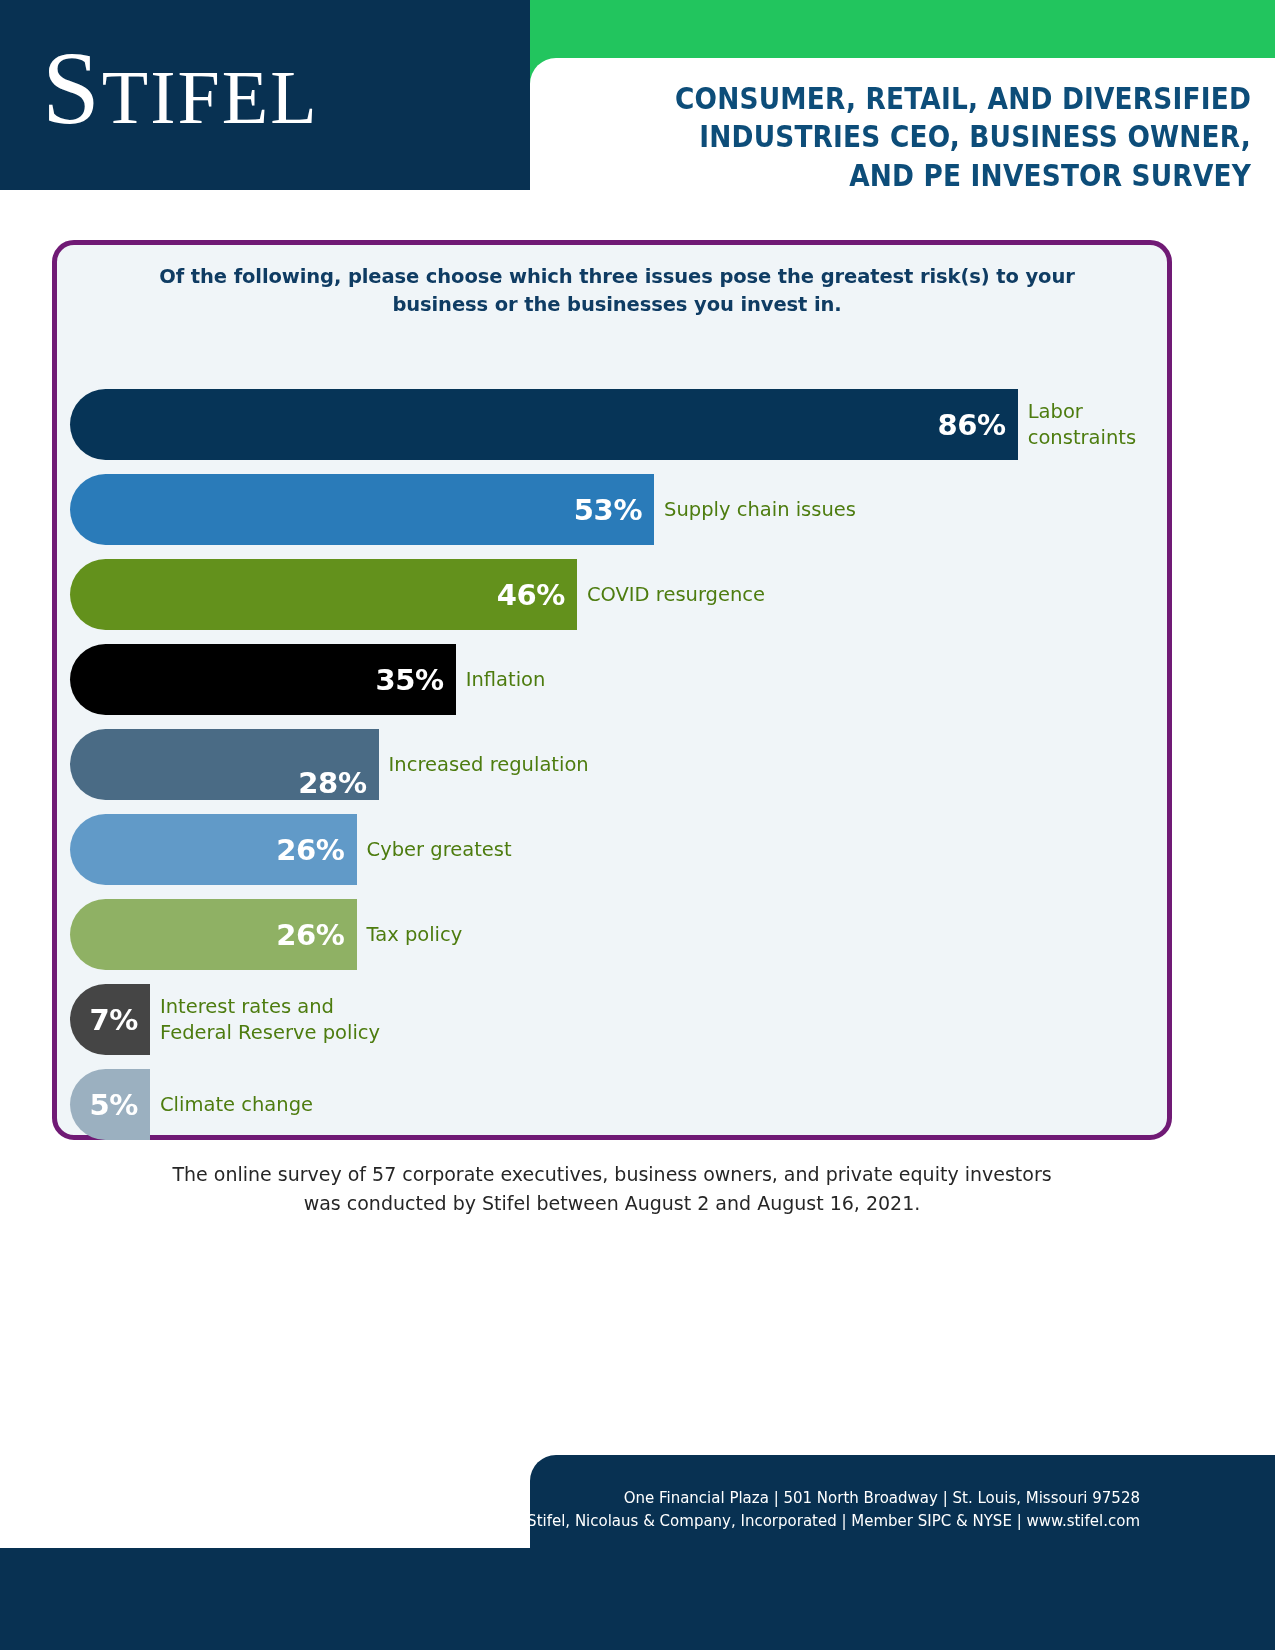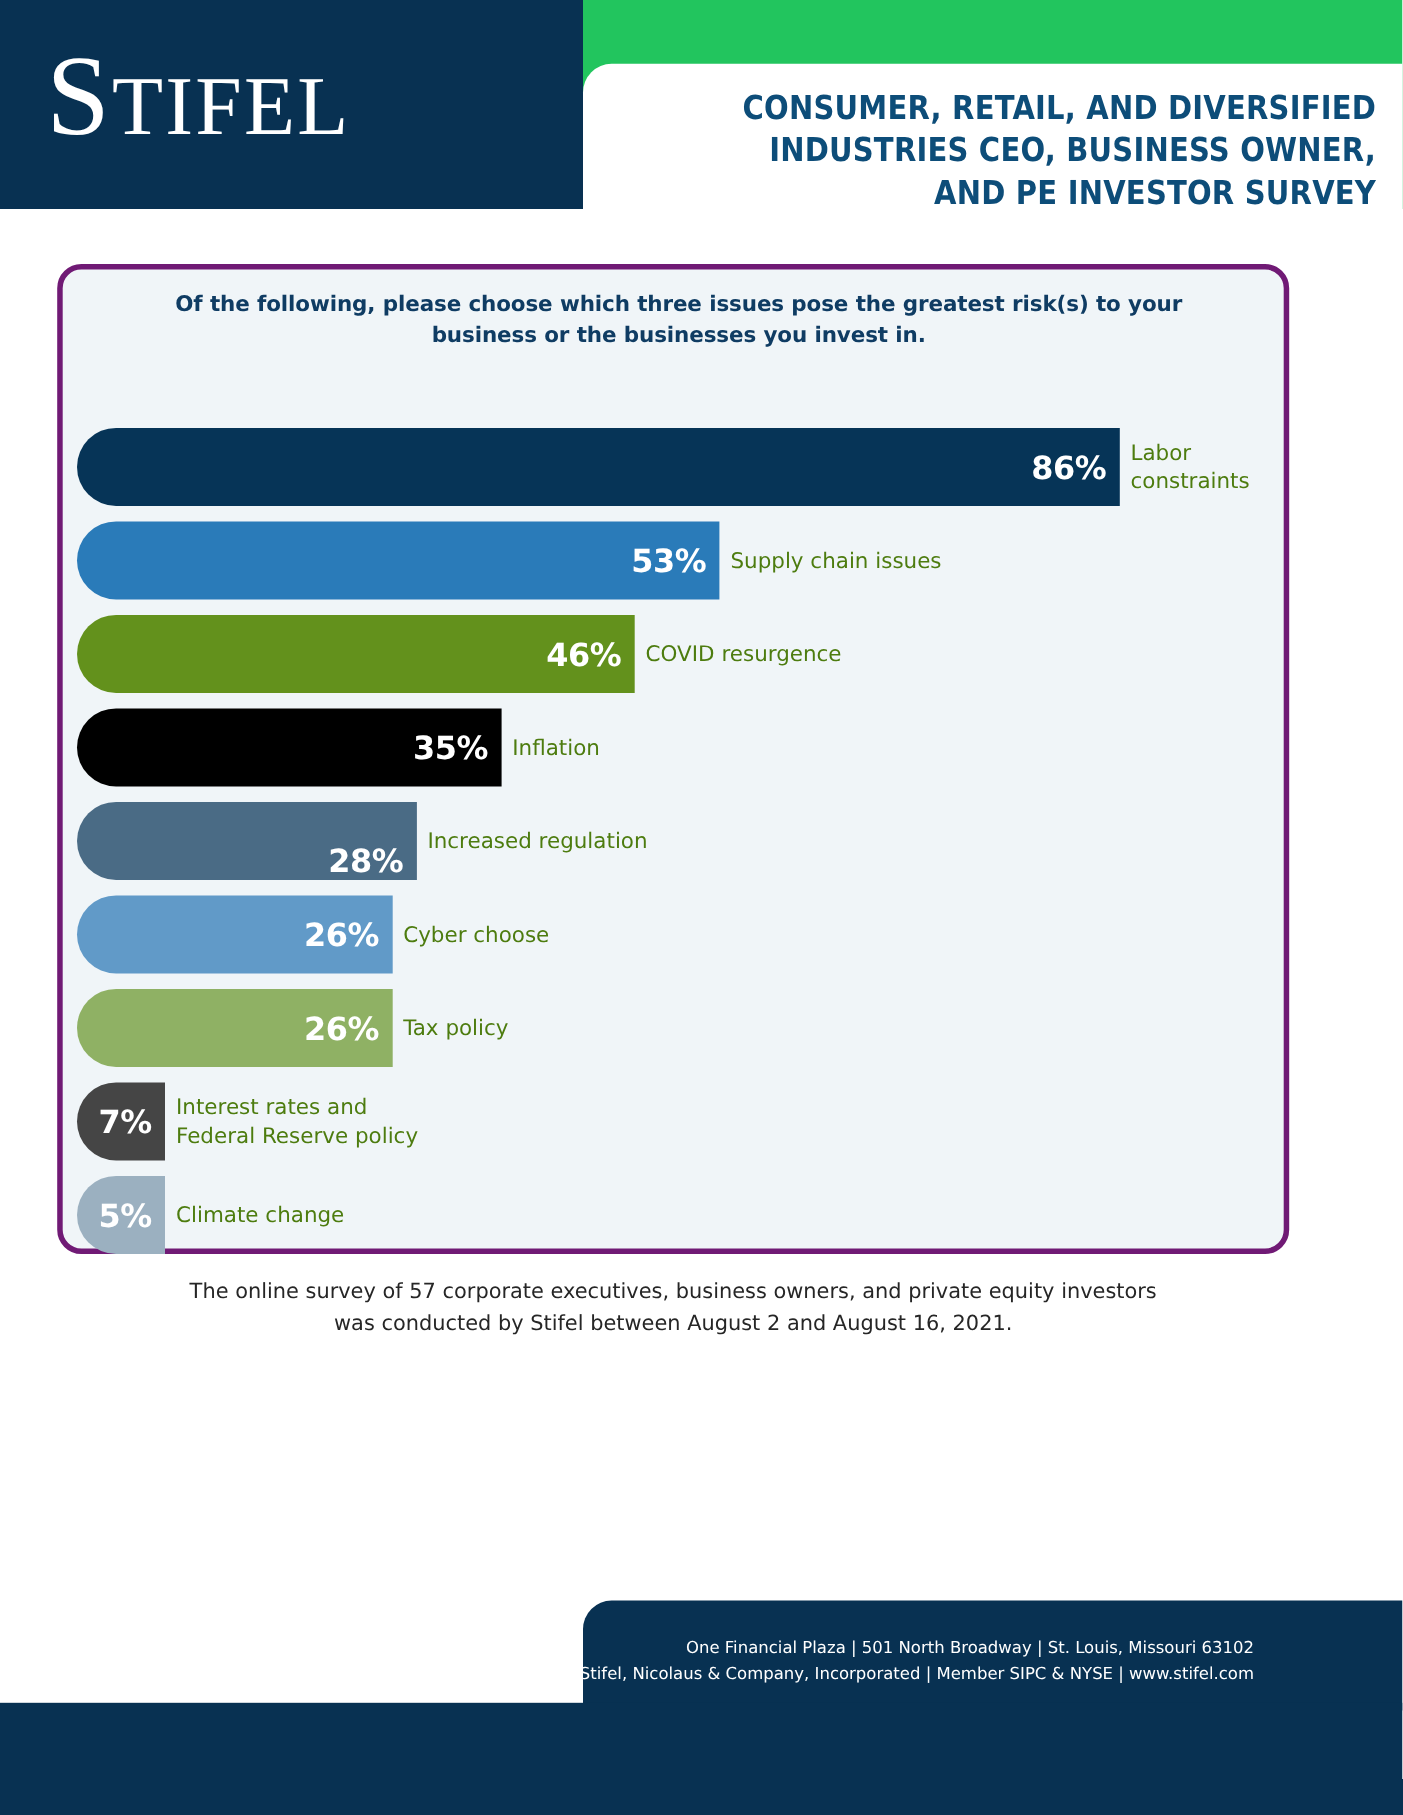--- a/index.html
+++ b/index.html
@@ -234,21 +234,21 @@
       <div class="bar-row">
         <div class="bar" style="width: 308.56px; background: rgb(74, 107, 133); align-items: flex-end;">
           <span class="bar-value">28%</span>
         </div>
         <div class="bar-label" style="left: 308.56px;">Increased regulation</div>
       </div>
       <div class="bar-row">
         <div class="bar" style="width: 286.52px; background: rgb(97, 154, 200);">
           <span class="bar-value">26%</span>
         </div>
-        <div class="bar-label" style="left: 286.52px;">Cyber choose</div>
+        <div class="bar-label" style="left: 286.52px;">Cyber greatest</div>
       </div>
       <div class="bar-row">
         <div class="bar" style="width: 286.52px; background: rgb(143, 177, 100);">
           <span class="bar-value">26%</span>
         </div>
         <div class="bar-label" style="left: 286.52px;">Tax policy</div>
       </div>
       <div class="bar-row">
         <div class="bar" style="width: 80px; background: rgb(69, 69, 69);">
           <span class="bar-value">7%</span>
@@ -266,15 +266,15 @@
 </div>
 
 <div class="caption">
   <div>The online survey of 57 corporate executives, business owners, and private equity investors</div>
   <div>was conducted by Stifel between August 2 and August 16, 2021.</div>
 </div>
 
 <div class="footer-panel"></div>
 <div class="footer-bottom"></div>
 <div class="footer-text">
-  <div>One Financial Plaza | 501 North Broadway | St. Louis, Missouri 63102</div>
+  <div>One Financial Plaza | 501 North Broadway | St. Louis, Missouri 97528</div>
   <div>Stifel, Nicolaus &amp; Company, Incorporated | Member SIPC &amp; NYSE | www.stifel.com</div>
 </div>
 
 </body></html>

